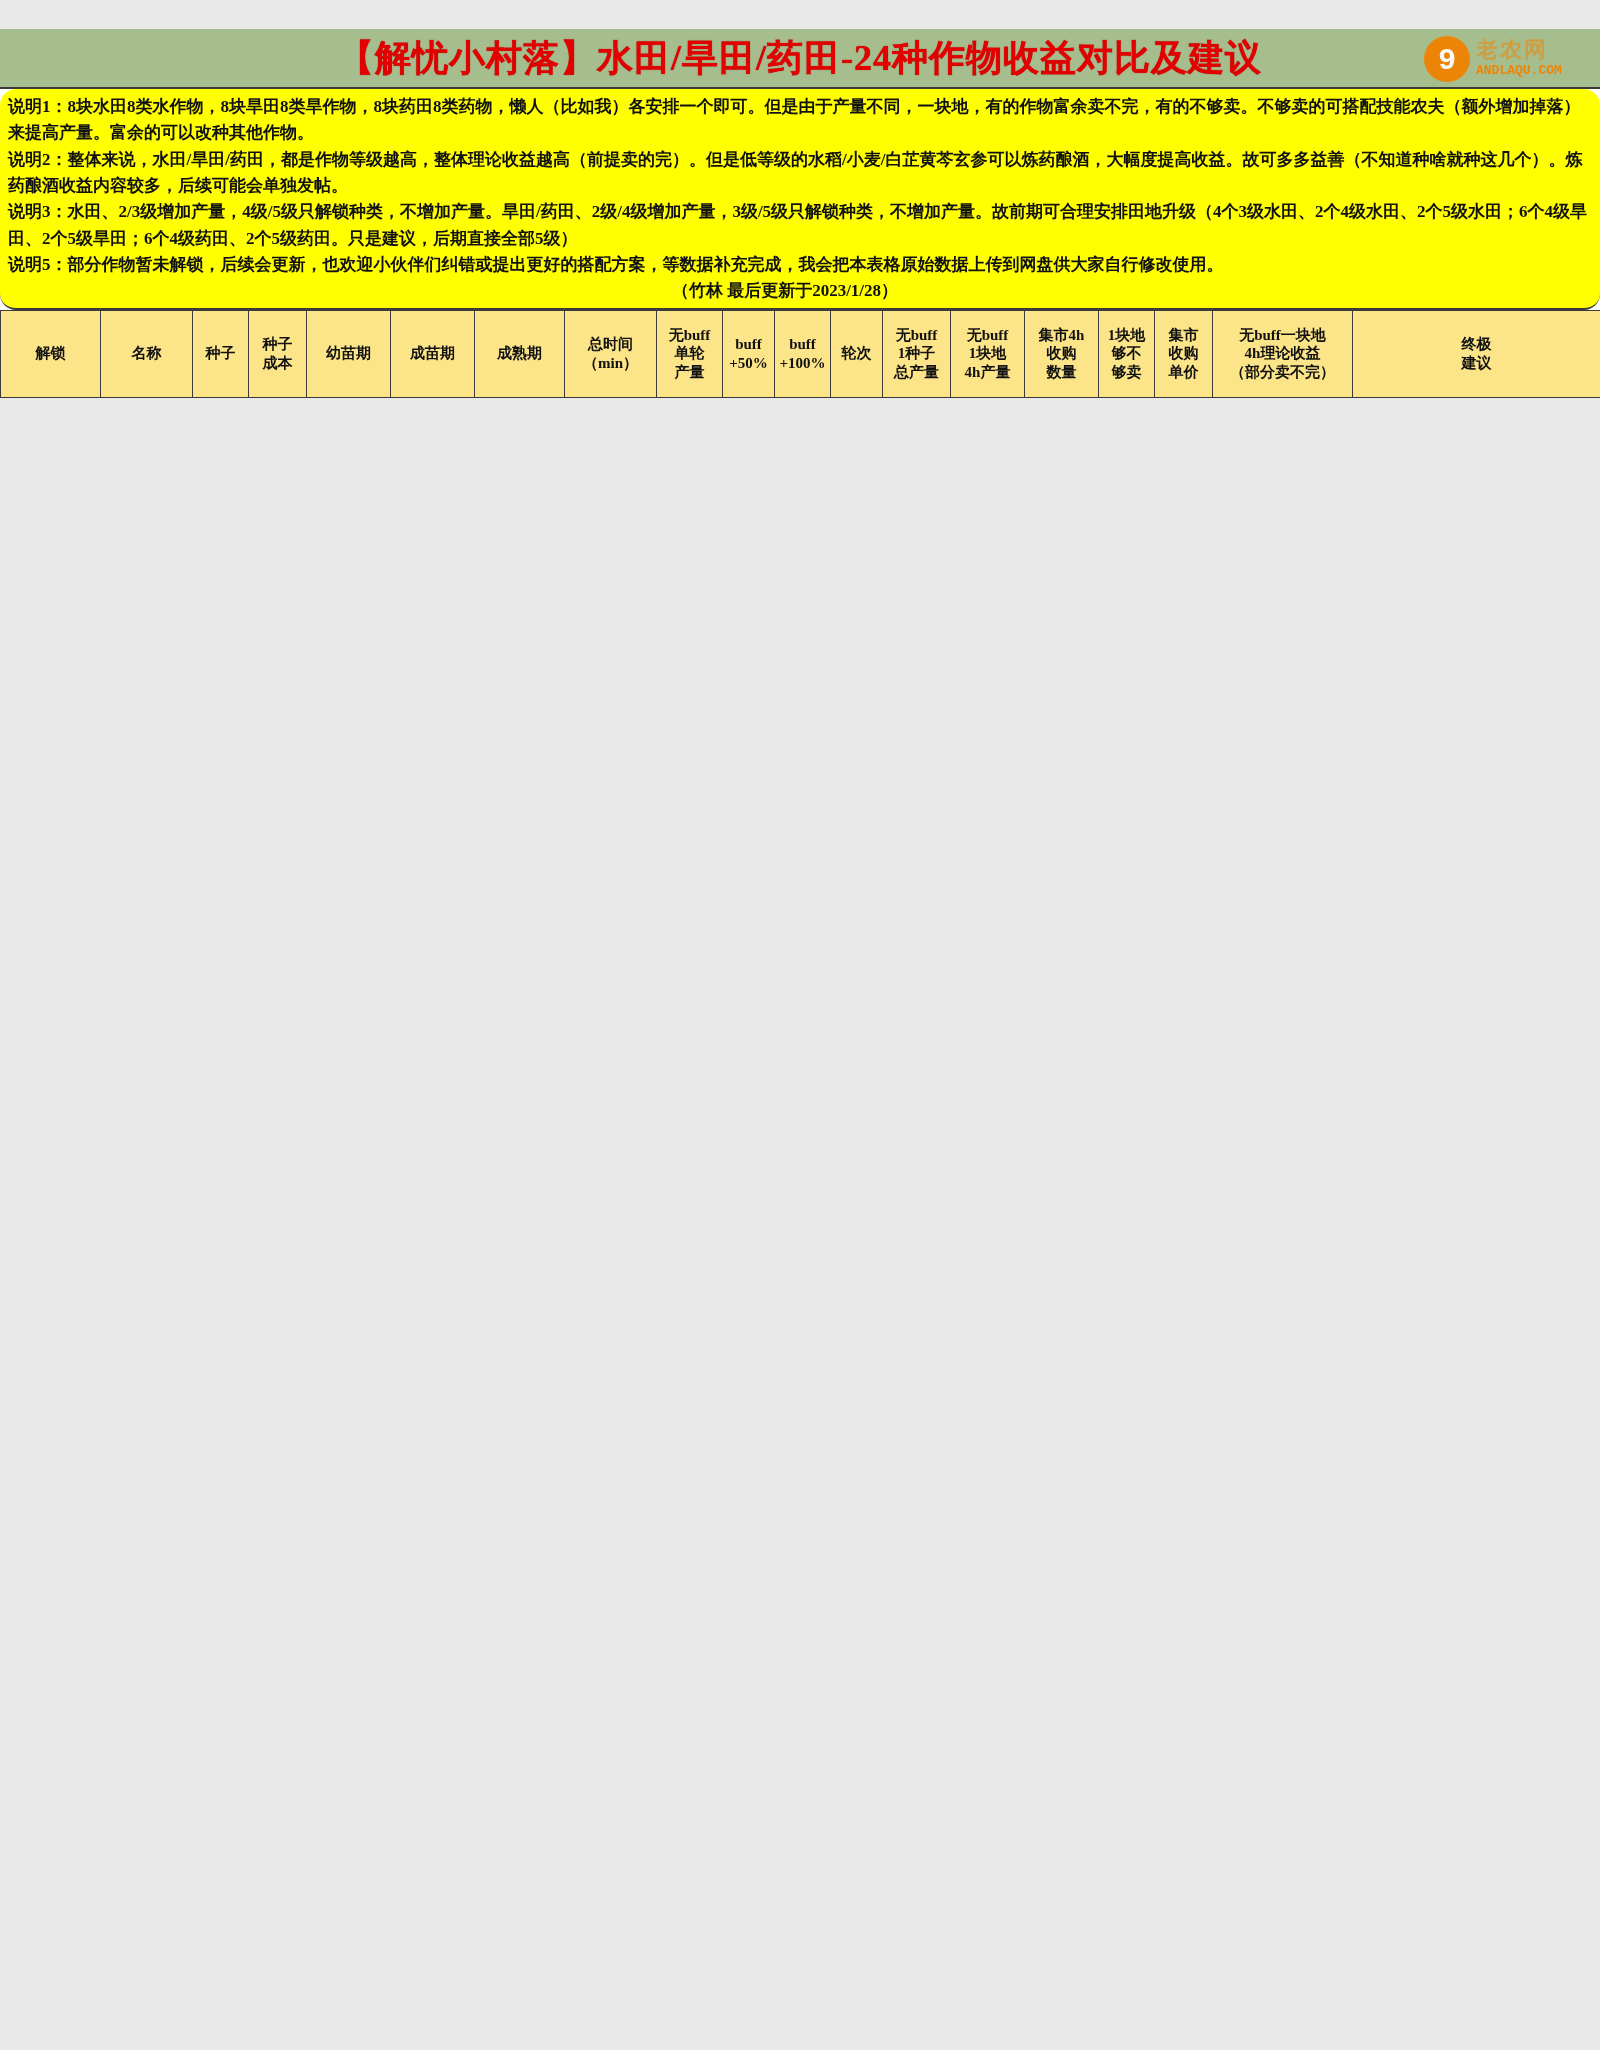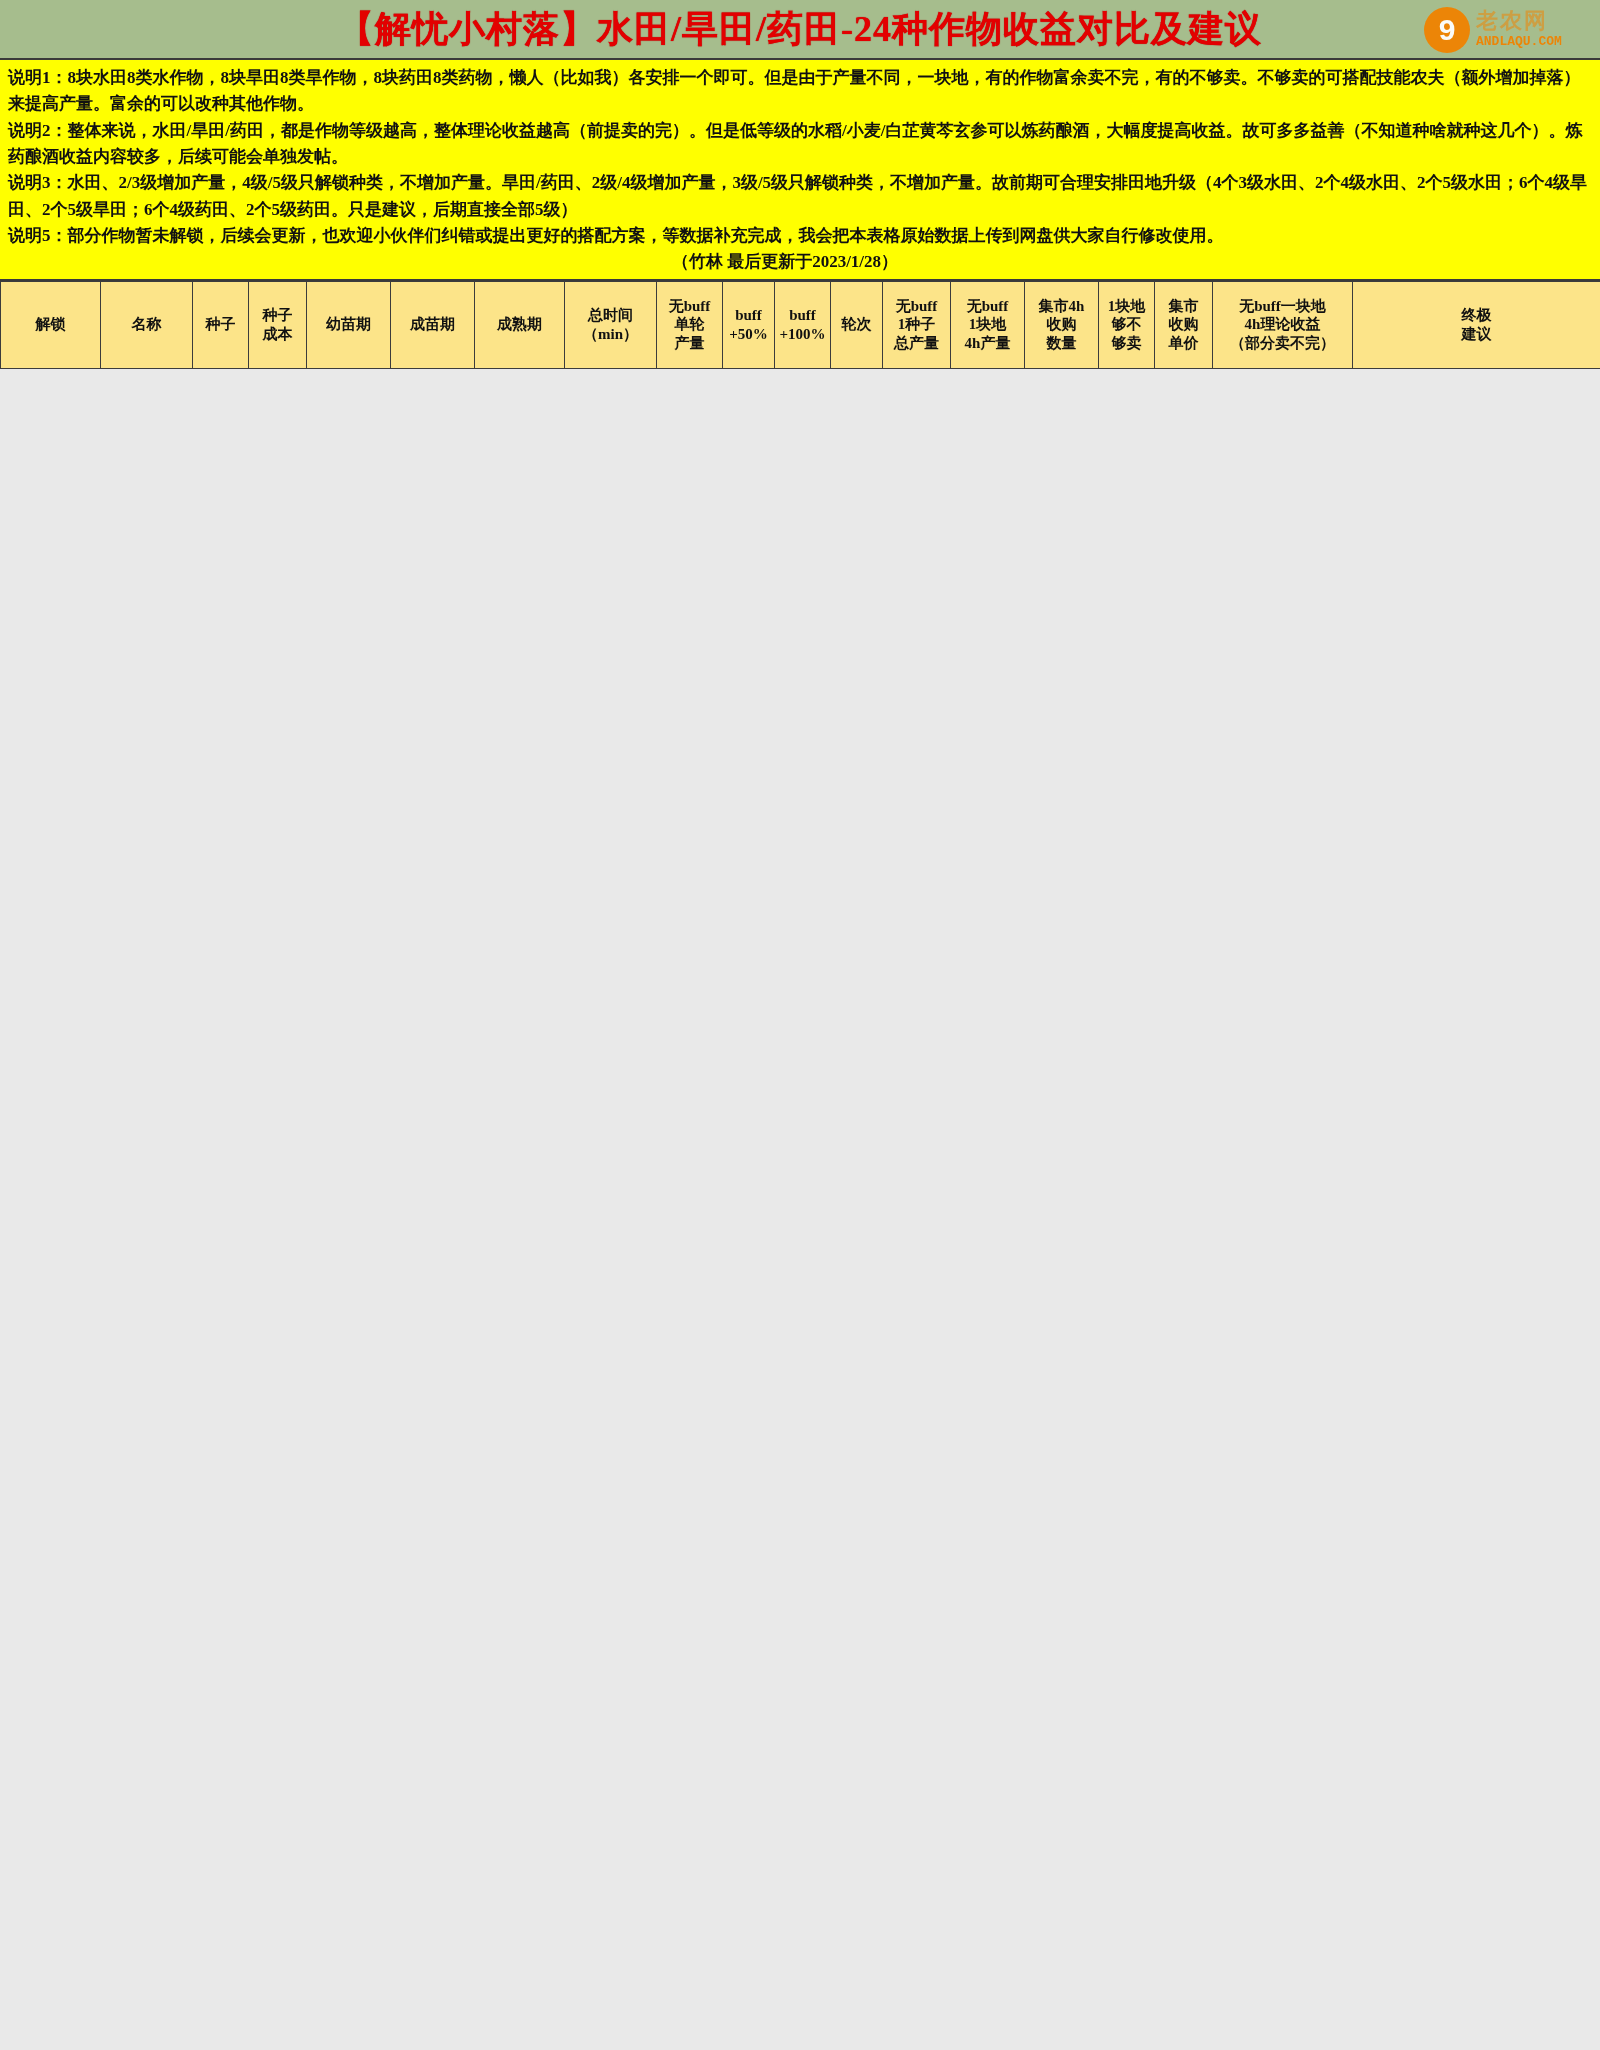--- a/index.html
+++ b/index.html
@@ -9,21 +9,21 @@
     font-family:"Liberation Serif","DejaVu Serif",serif;
     color:#111;
   }
   .page{width:1600px;position:relative;background:#fff;}
   
   .title-band{
     position:relative;
     height:58px;
     background:#a6bd8d;
     border-bottom:2px solid #3a3a3a;
-    display:flex;align-items:center;justify-content:center;
+    display:flex;align-items:center;justify-content:center;margin-top:29px;
   }
   .title-band h1{
     margin:0;
     font-size:36px;
     font-weight:bold;
     color:#e30000;
     letter-spacing:1px;
     text-shadow:0 0 1px #a00;
   }
   .watermark{
@@ -43,20 +43,21 @@
   }
   .wm-cn{font-size:22px;letter-spacing:2px;opacity:.55;}
   
   .notes{
     background:#ffff00;
     padding:5px 8px 3px 8px;
     font-size:17px;
     font-weight:600;
     line-height:1.55;
     border-bottom:2px solid #3a3a3a;
+    border-radius:16px;
   }
   .note-line{margin:0;}
   .note-footer{text-align:center;margin:0;padding-right:30px;}
   
   table.crops{
     width:1600px;
     border-collapse:collapse;
     table-layout:fixed;
     font-size:15px;
   }

